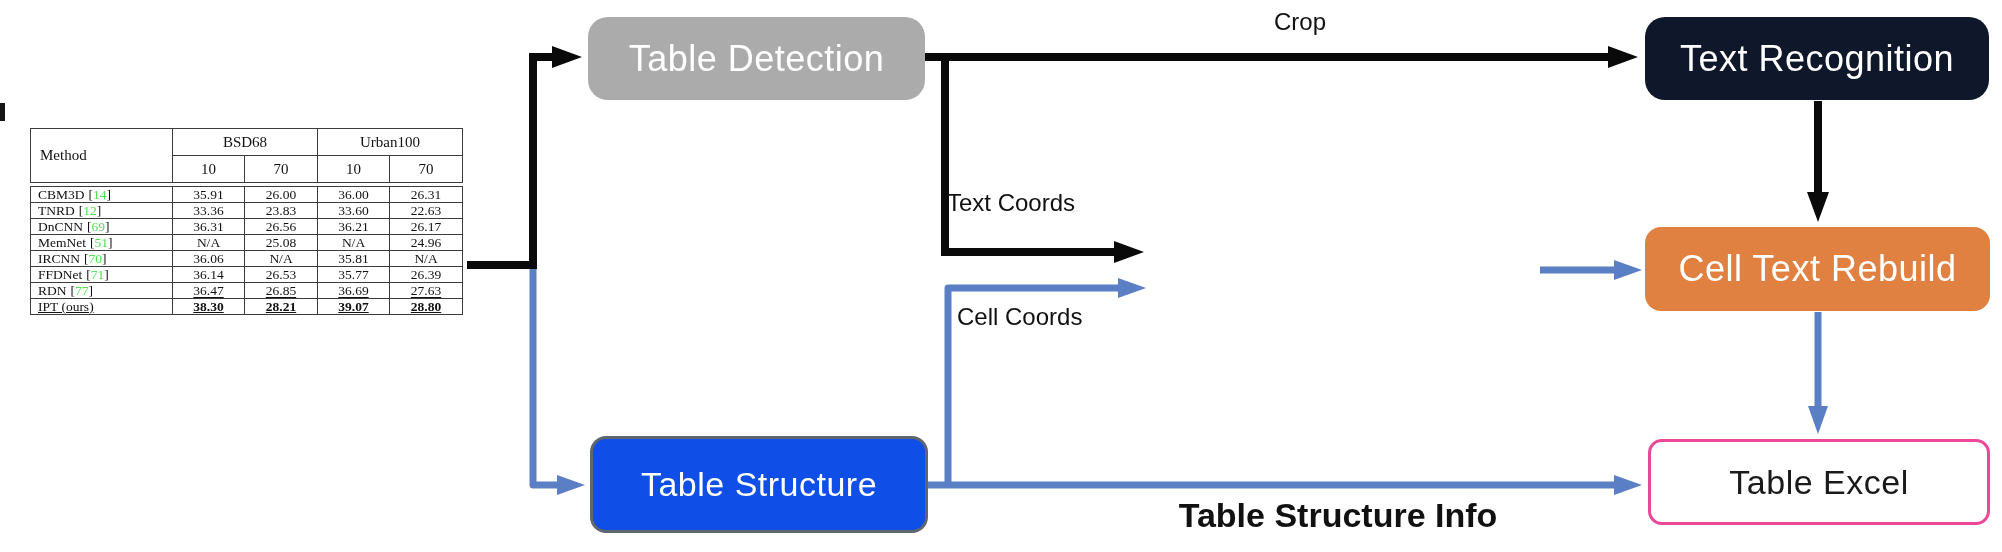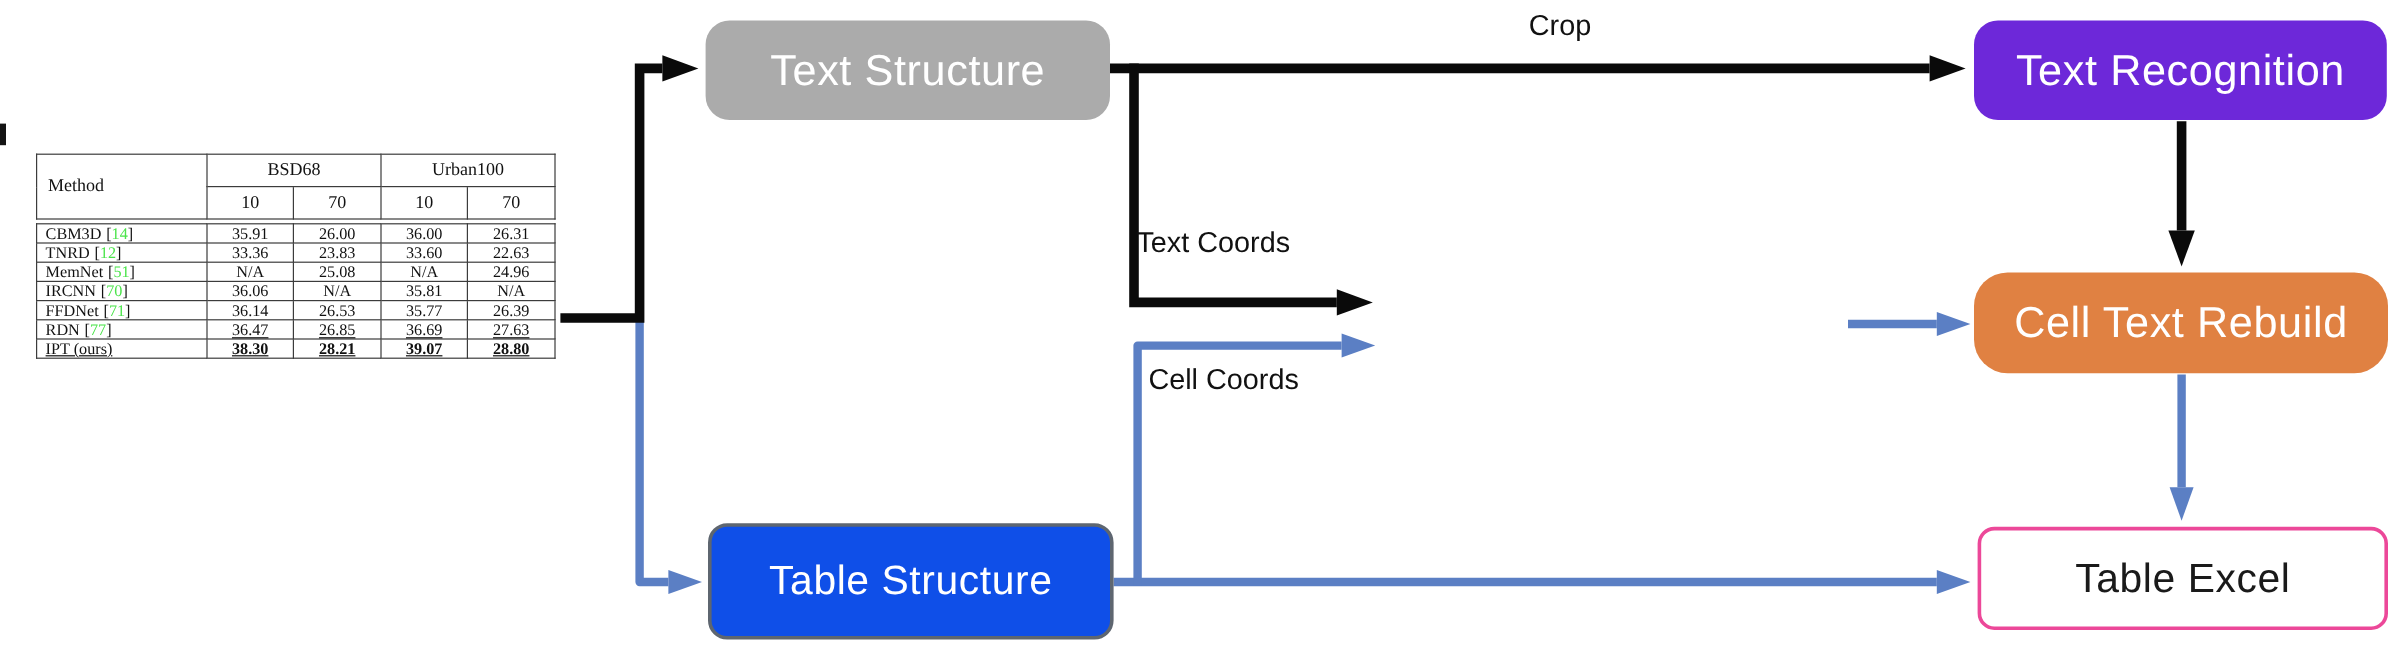--- a/index.html
+++ b/index.html
@@ -8,23 +8,23 @@
     font-family:"Liberation Sans",sans-serif;
   }
   svg.wires{position:absolute;left:0;top:0;width:2002px;height:552px;}
 
   
   .node{
     position:absolute;display:flex;align-items:center;justify-content:center;
     color:#ffffff;font-size:36px;letter-spacing:.5px;box-sizing:border-box;white-space:nowrap;
   }
   #nd-text-detection    {left:588px; top:17px;  width:337px;height:83px;background:#ABABAB;border-radius:20px;}
-  #nd-text-recognition  {left:1645px;top:17px;  width:344px;height:83px;background:#6d28d9;border-radius:20px;}
+  #nd-text-recognition  {left:1645px;top:17px;  width:344px;height:83px;background:#0f172a;border-radius:20px;}
   #nd-cell-coord-rebuild{left:1155px;top:227px; width:384px;height:84px;background:#0F4FE8;border:3px solid #5A6F9E;border-radius:14px;}
-  #nd-cell-text-rebuild {left:1645px;top:227px; width:345px;height:84px;background:#E08142;border-radius:28px;}
+  #nd-cell-text-rebuild {left:1645px;top:227px; width:345px;height:84px;background:#E08142;border-radius:16px;}
   #nd-table-structure   {left:590px; top:436px; width:338px;height:97px;background:#0F4FE8;border:3px solid #5E6670;border-radius:16px;
                          font-size:34px;line-height:1.12;text-align:center;}
   #nd-table-excel       {left:1648px;top:439px; width:342px;height:86px;background:#ffffff;border:3px solid #ec4899;border-radius:14px;
                          color:#1a1a1a;font-size:34px;}
 
   
   .elabel{position:absolute;color:#111111;font-size:24px;white-space:nowrap;}
   #lb-crop       {left:1160px;top:8px;  width:280px;text-align:center;}
   #lb-textcoords {left:947px; top:189px;}
   #lb-cellcoords {left:957px; top:303px;}
@@ -116,20 +116,27 @@
           <td>26.31</td>
         </tr>
         <tr>
           <td class="mname"><span>TNRD</span><span class="br open">[</span><span class="ref">12</span><span class="br">]</span></td>
           <td>33.36</td>
           <td>23.83</td>
           <td>33.60</td>
           <td>22.63</td>
         </tr>
         <tr>
+          <td class="mname"><span>DnCNN</span><span class="br open">[</span><span class="ref">69</span><span class="br">]</span></td>
+          <td>36.31</td>
+          <td>26.56</td>
+          <td>36.21</td>
+          <td>26.17</td>
+        </tr>
+        <tr>
           <td class="mname"><span>MemNet</span><span class="br open">[</span><span class="ref">51</span><span class="br">]</span></td>
           <td>N/A</td>
           <td>25.08</td>
           <td>N/A</td>
           <td>24.96</td>
         </tr>
         <tr>
           <td class="mname"><span>IRCNN</span><span class="br open">[</span><span class="ref">70</span><span class="br">]</span></td>
           <td>36.06</td>
           <td>N/A</td>
@@ -155,32 +162,33 @@
           <td class="b">38.30</td>
           <td class="b">28.21</td>
           <td class="b">39.07</td>
           <td class="b">28.80</td>
         </tr>
       </tbody>
     </table>
   </div>
 
   <div class="node" id="nd-text-detection">
-    <span>Text Structure</span>
+    <span>Table Detection</span>
   </div>
   <div class="node" id="nd-text-recognition">
     <span>Text Recognition</span>
   </div>
   <div class="node" id="nd-cell-text-rebuild">
     <span>Cell Text Rebuild</span>
   </div>
   <div class="node" id="nd-table-structure">
     <span>Table Structure</span>
   </div>
   <div class="node" id="nd-table-excel">
     <span>Table Excel</span>
   </div>
 
   <div class="elabel" id="lb-crop">Crop</div>
   <div class="elabel" id="lb-textcoords">Text Coords</div>
   <div class="elabel" id="lb-cellcoords">Cell Coords</div>
+  <div class="elabel" id="lb-tsi">Table Structure Info</div>
 
 </div>
 
 </body></html>

